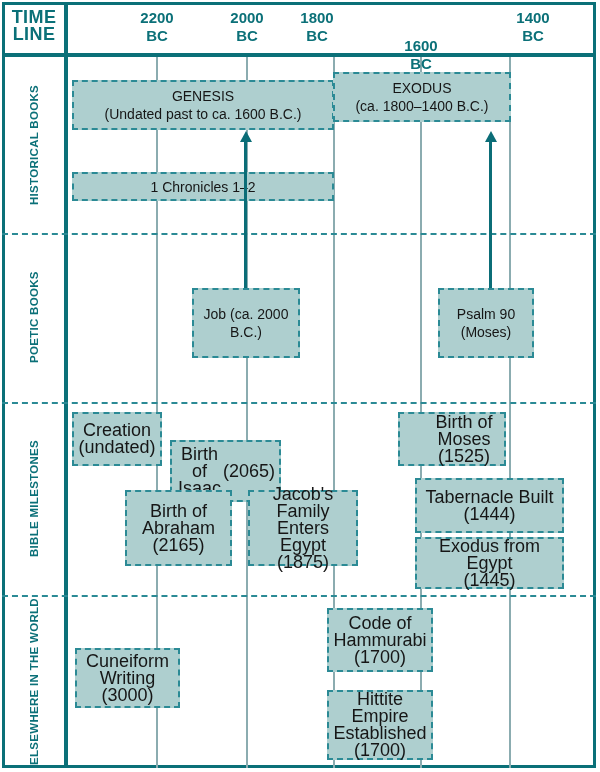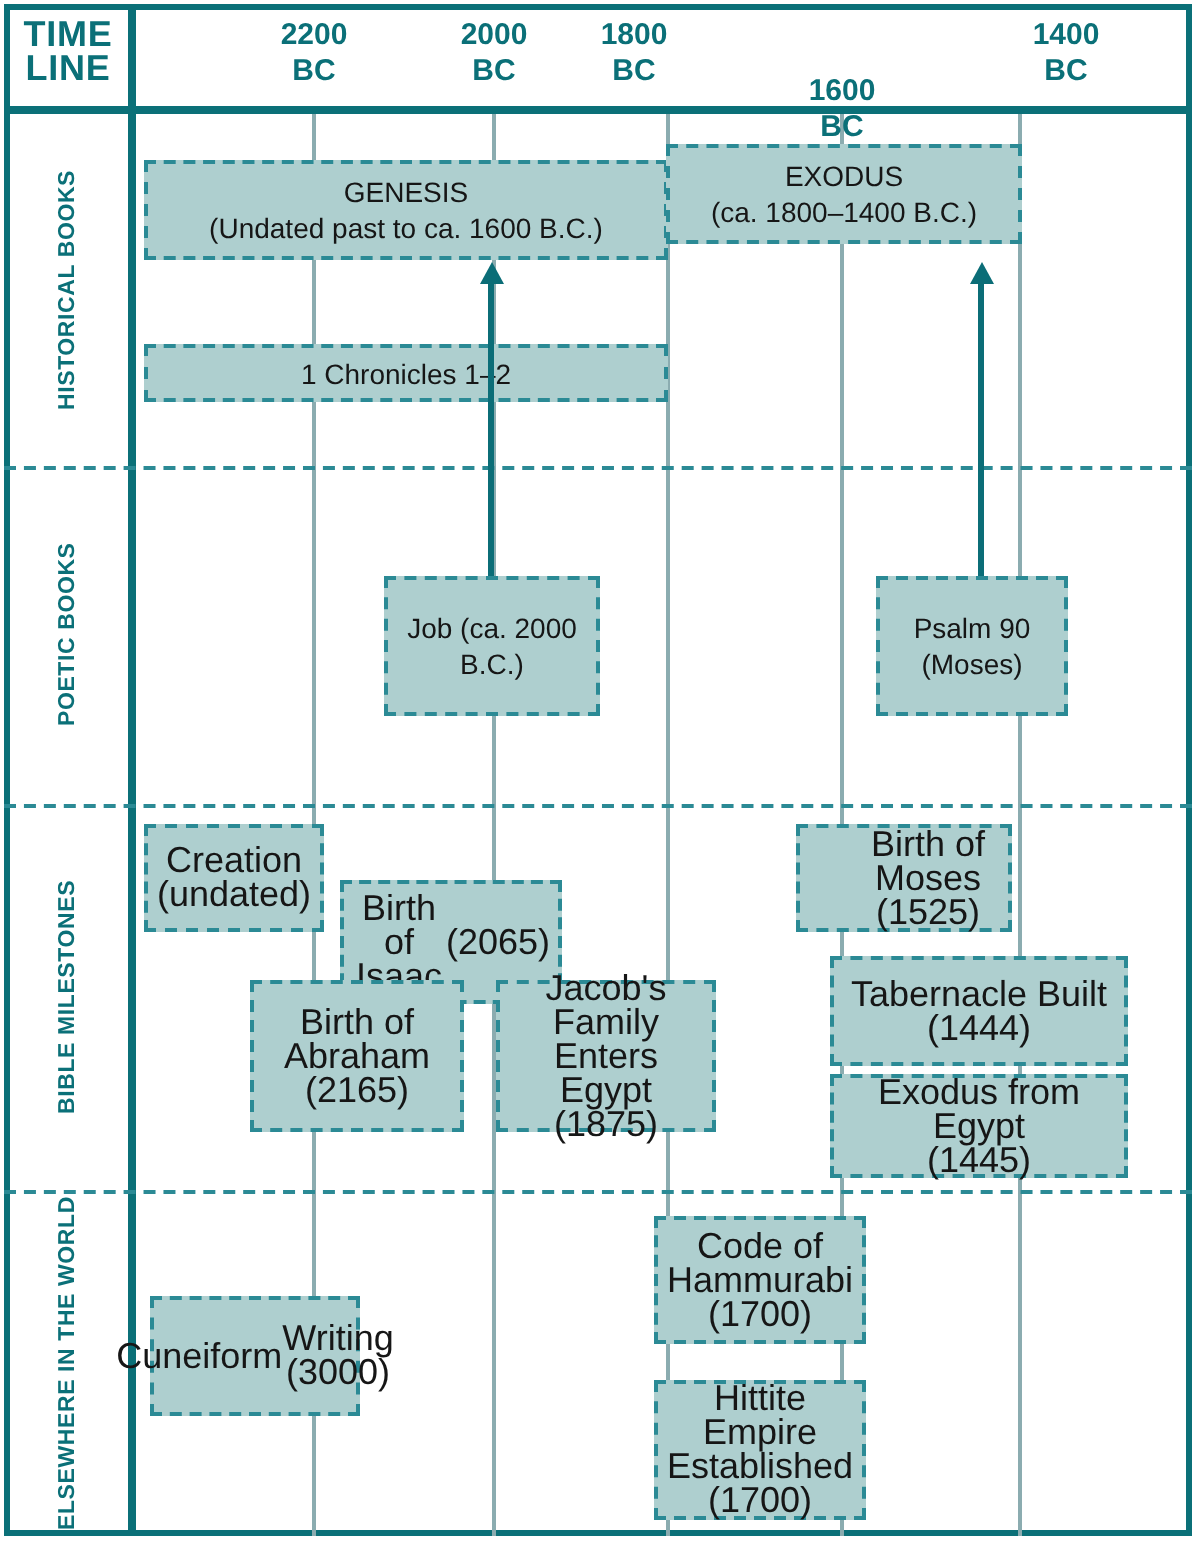--- a/index.html
+++ b/index.html
@@ -147,21 +147,21 @@
   <div class="box small" style="left:415px;top:478px;width:149px;height:55px;flex-direction:column;">
     <span>Tabernacle Built</span>
     <span>(1444)</span>
   </div>
 
   <div class="box small" style="left:415px;top:537px;width:149px;height:52px;flex-direction:column;">
     <span>Exodus from Egypt</span>
     <span>(1445)</span>
   </div>
 
-  <div class="box small" style="left:75px;top:648px;width:105px;height:60px;flex-direction:row;">
+  <div class="box small" style="left:75px;top:648px;width:105px;height:60px;flex-direction:column;">
     <span>Cuneiform</span>
     <span>Writing (3000)</span>
   </div>
 
   <div class="box small" style="left:327px;top:608px;width:106px;height:64px;flex-direction:column;">
     <span>Code of</span>
     <span>Hammurabi</span>
     <span>(1700)</span>
   </div>
 

